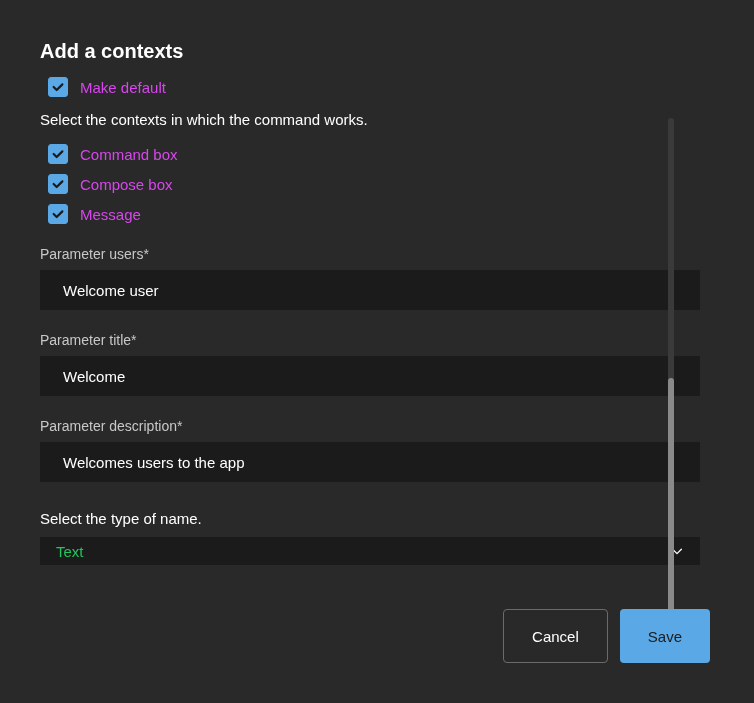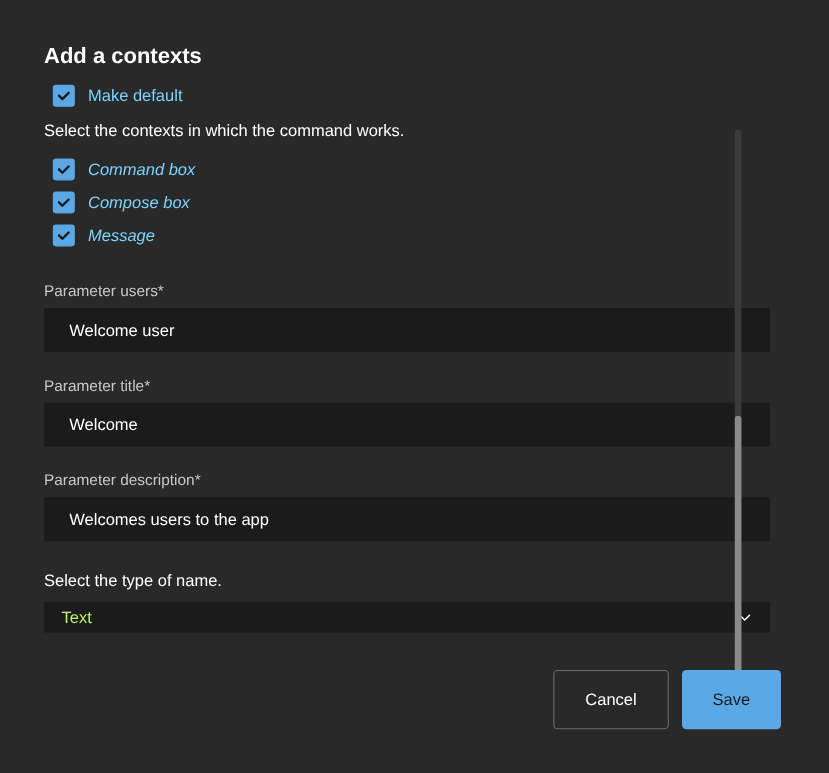--- a/index.html
+++ b/index.html
@@ -39,32 +39,31 @@
       justify-content: center;
       cursor: pointer;
       flex-shrink: 0;
     }
     .checkbox svg {
       width: 14px;
       height: 14px;
     }
     .checkbox-label {
       font-size: 15px;
-      color: #7dd3fc;
+      color: #d946ef;
       text-align: right;
     }
     .section-desc {
       font-size: 15px;
       color: #ffffff;
       margin-top: 14px;
       margin-bottom: 16px;
     }
     .checkbox-group {
-      margin-bottom: 32px;
-      font-style: italic;
+      margin-bottom: 22px;
     }
     .field-label {
       font-size: 14px;
       color: #c8c8c8;
       margin-bottom: 8px;
       margin-top: 6px;
     }
     .text-input {
       width: 660px;
       height: 40px;
@@ -80,21 +79,21 @@
     .select-label {
       font-size: 15px;
       color: #ffffff;
       margin-top: 12px;
       margin-bottom: 10px;
     }
     .select-box {
       width: 660px;
       height: 28px;
       background: #1b1b1b;
-      color: #bef264;
+      color: #22c55e;
       font-size: 15px;
       padding: 0 16px;
       display: flex;
       align-items: center;
       justify-content: space-between;
       cursor: pointer;
     }
     .chevron-down {
       width: 14px;
       height: 14px;

